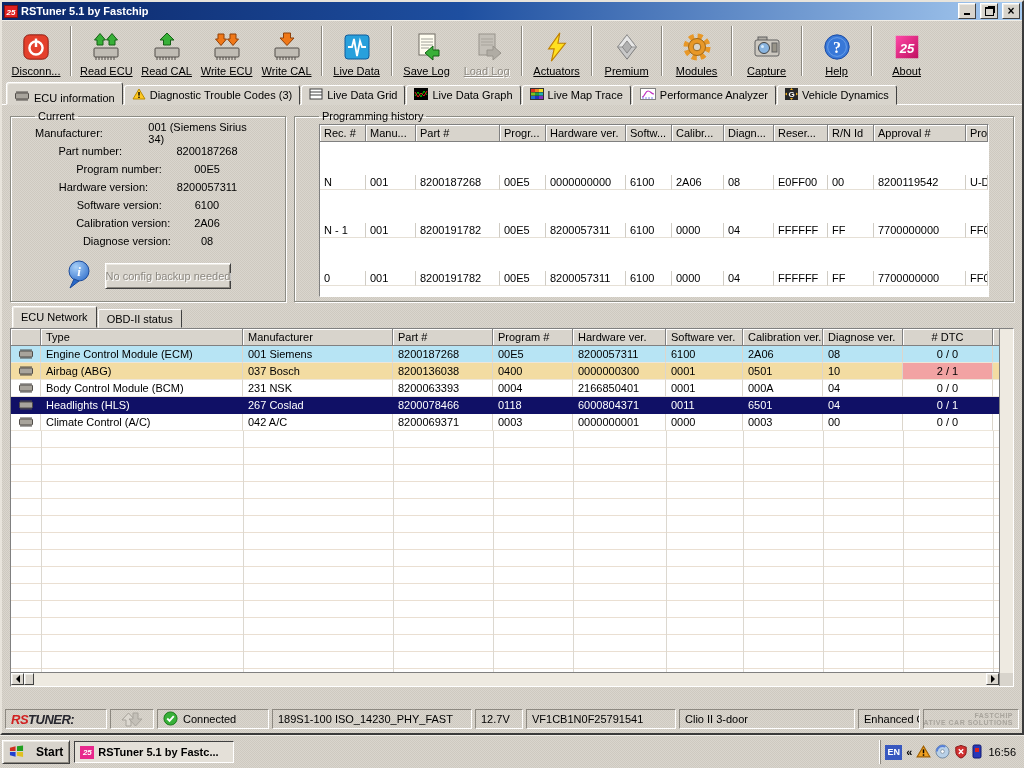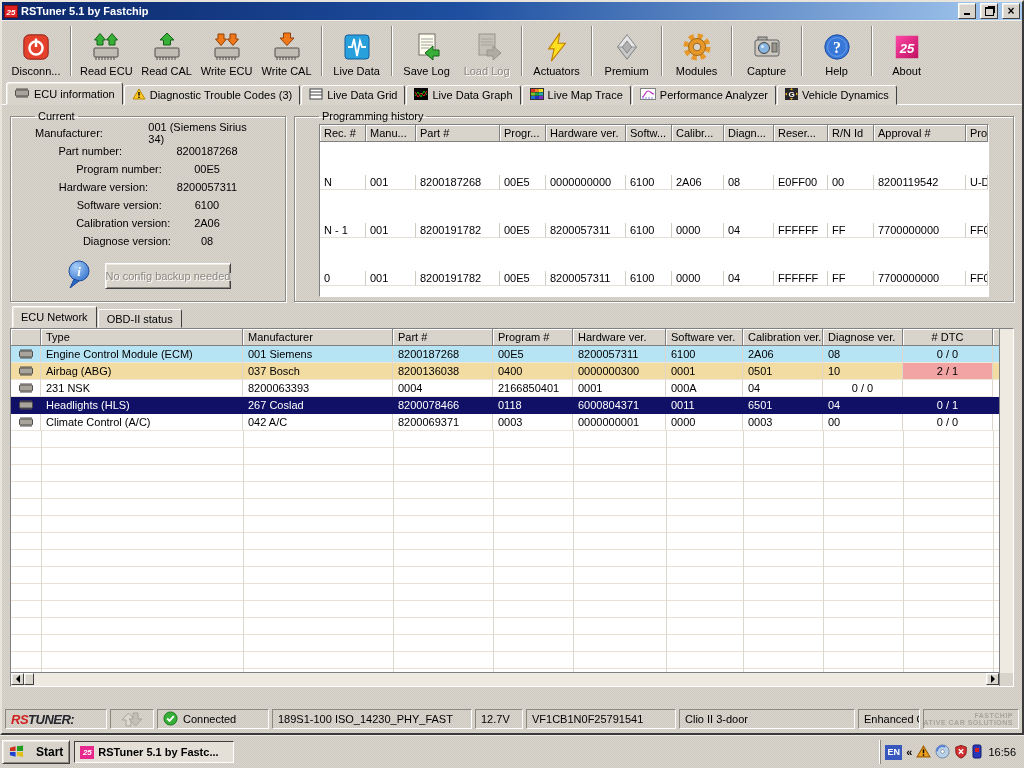--- a/index.html
+++ b/index.html
@@ -15,30 +15,30 @@
     font-size:8px;line-height:13px;text-align:center;border:1px solid #801010;box-sizing:border-box;}
   .title-text{color:#fff;font-weight:bold;font-size:11px;flex:1;white-space:nowrap;}
   .wbtn{width:16px;height:14px;background:#D8D4CC;border:1px solid;border-color:#FFF #404040 #404040 #FFF;
     box-shadow:inset 1px 1px 0 #ECE9E2;display:flex;align-items:center;justify-content:center;margin-left:1px;}
   .g-min{width:6px;height:2px;background:#000;margin-top:6px;}
   .g-rest{width:7px;height:6px;border:1px solid #000;border-top-width:2px;background:#D8D4CC;box-shadow:2px -2px 0 -1px #000;}
   .g-x{font-weight:bold;font-size:12px;line-height:10px;}
   
   .toolbar{height:58px;display:flex;align-items:center;padding:1px 4px 3px;border-top:1px solid #F0EDE6;}
   .tbtn{min-width:52px;padding:1px 4px;height:52px;display:flex;flex-direction:column;align-items:center;justify-content:flex-end;gap:1px;}
-  .tbtn .tlabel{white-space:nowrap;}
+  .tbtn .tlabel{white-space:nowrap;text-decoration:underline;}
   .tbtn.disabled .tlabel{color:#8C8880;text-shadow:1px 1px 0 #fff;}
   .tsep{width:0;height:50px;border-left:1px solid #8C8880;border-right:1px solid #FFF;margin:0 4px;}
   .ticon{width:34px;height:34px;display:flex;align-items:center;justify-content:center;}
   
   .tabbar{height:22px;display:flex;align-items:flex-end;padding:0 4px;position:relative;}
   .tabbar::after{content:"";position:absolute;left:0;right:0;bottom:0;height:1px;background:#FFF;}
   .tab{height:18px;display:flex;align-items:center;gap:4px;padding:0 7px;margin-right:1px;background:#D8D4CC;
     border:1px solid;border-color:#FFF #404040 #D8D4CC #FFF;border-radius:3px 3px 0 0;position:relative;z-index:1;white-space:nowrap;}
-  .tab.active{height:21px;z-index:3;box-shadow:inset 1px 1px 0 #ECE9E2;}
+  .tab.active{height:21px;z-index:3;box-shadow:inset 1px 1px 0 #ECE9E2;align-items:flex-end;}
   
   .content{flex:1;display:flex;flex-direction:column;padding:5px 8px 6px;min-height:0;}
   fieldset{border:1px solid #8C8C84;box-shadow:inset 1px 1px 0 #FFF,1px 1px 0 #FFF;margin:0;padding:2px 24px 4px;align-items:center;}
   legend{padding:0 3px;}
   .top-row{height:192px;display:flex;gap:8px;}
   .gb-current{width:276px;box-sizing:border-box;display:flex;flex-direction:column;}
   .cur-row{height:18px;display:flex;align-items:center;}
   .cur-label{width:118px;}
   .cur-bottom{flex:1;display:flex;align-items:center;margin-top:4px;}
   .dis-btn{flex:1;height:24px;margin-left:12px;background:#D8D4CC;border:1px solid;border-color:#FFF #404040 #404040 #FFF;
@@ -547,20 +547,21 @@
               <span class="nc"></span>
           </div>
 
           <div class="net-cols net-row">
             <span class="nc c-icon">
                 <svg width="16" height="12" viewBox="0 0 16 12">
                   <rect x="1.5" y="3" width="13" height="6" rx="1" fill="#A8A49C" stroke="#504C48"></rect>
                   <path d="M3 3V1M5 3V1M7 3V1M9 3V1M11 3V1M13 3V1M3 11V9M5 11V9M7 11V9M9 11V9M11 11V9M13 11V9" stroke="#504C48"></path>
                 </svg>
               </span>
+            <span class="nc">Body Control Module (BCM)</span>
               <span class="nc">231 NSK</span>
               <span class="nc">8200063393</span>
               <span class="nc">0004</span>
               <span class="nc">2166850401</span>
               <span class="nc">0001</span>
               <span class="nc">000A</span>
               <span class="nc">04</span>
               <span class="nc c-dtc">0 / 0</span>
               <span class="nc"></span>
           </div>

